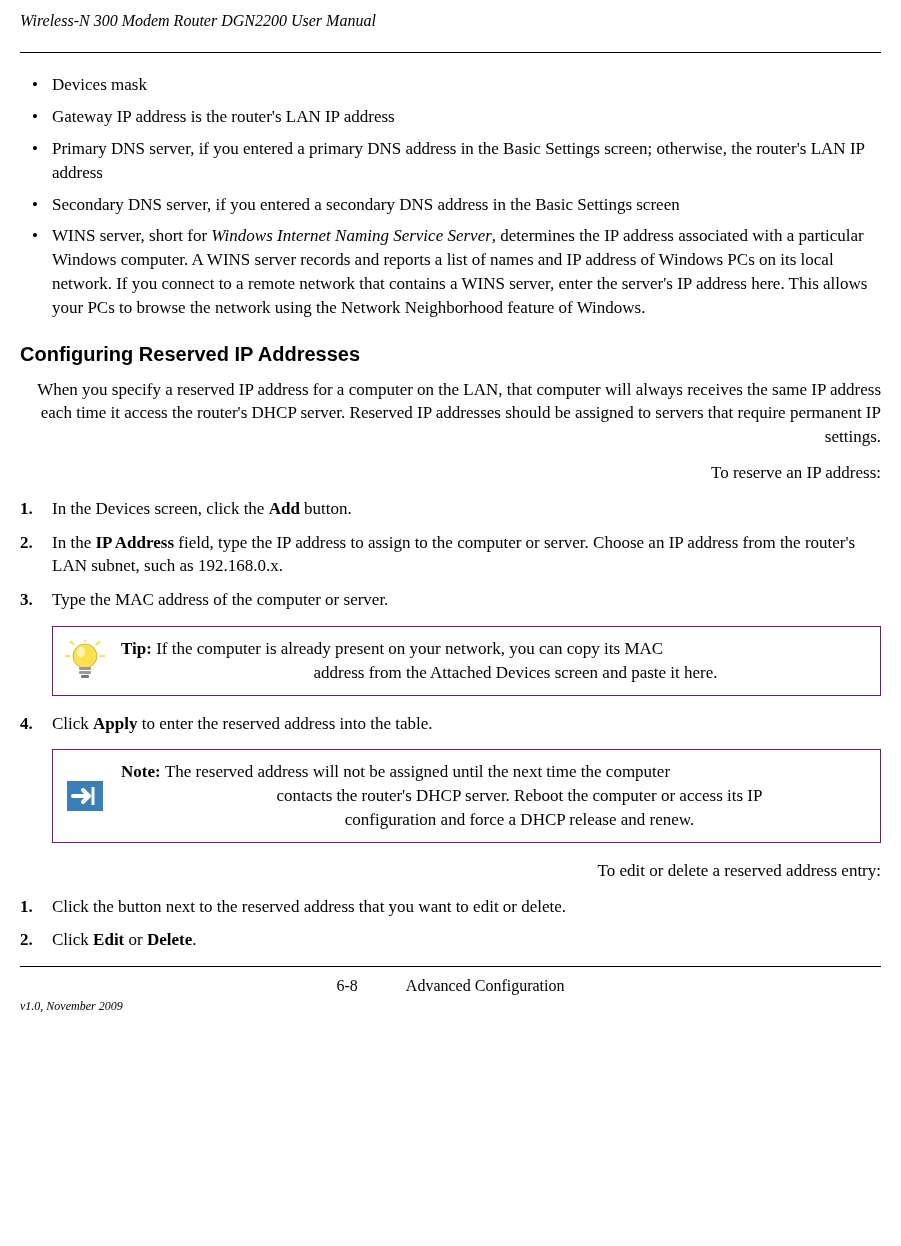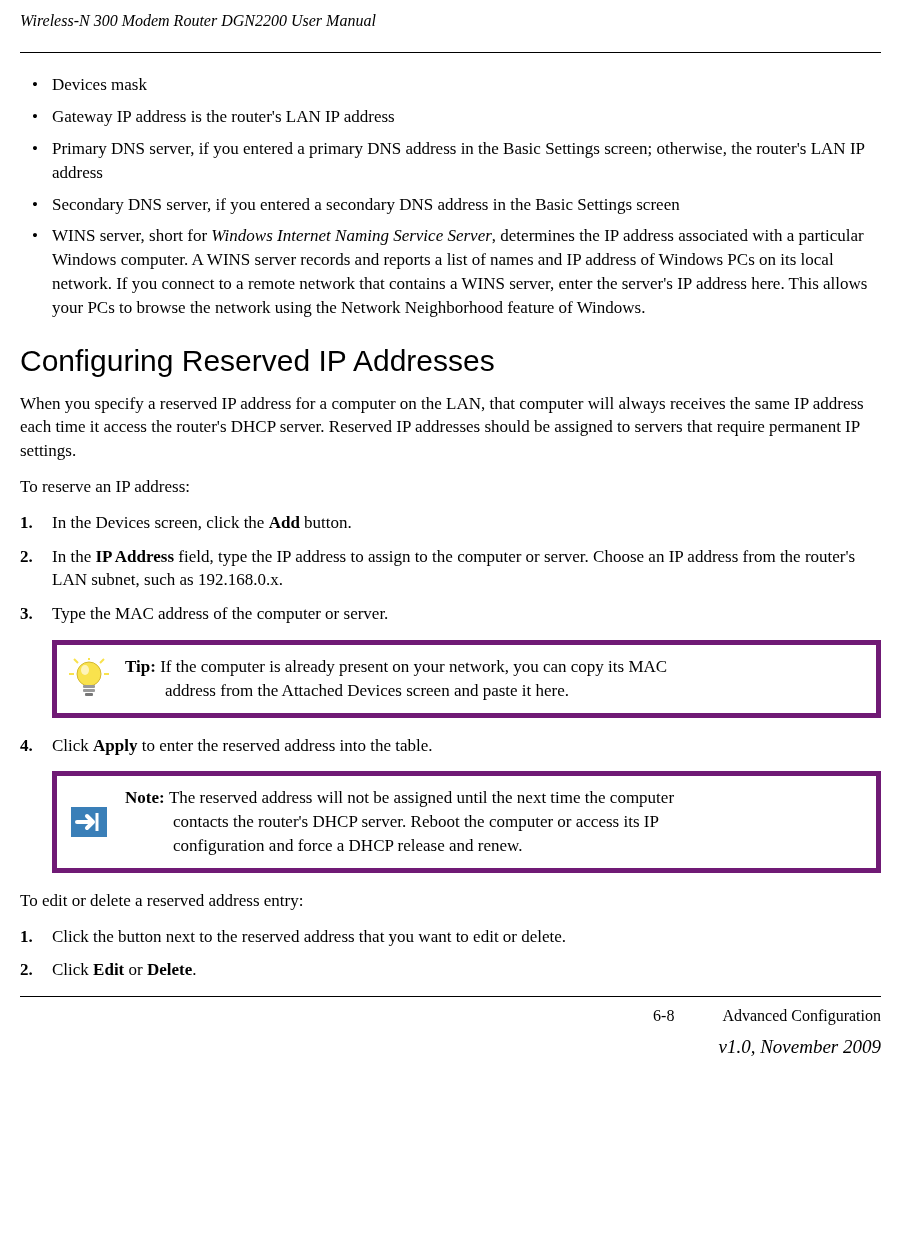--- a/index.html
+++ b/index.html
@@ -40,27 +40,28 @@
       position: absolute;
       left: 12px;
       top: 0;
     }
     .italic {
       font-style: italic;
       margin-top: 48px;
     }
     h2.section {
       font-family: Arial, Helvetica, sans-serif;
-      font-weight: normal;
-      font-size: 30px;
+      font-weight: bold;
+      font-size: 20px;
       margin-top: 16px;
       margin-bottom: 10px;
     }
     .para {
       margin-bottom: 12px;
+      text-align: right;
     }
     .num-list {
       list-style: none;
       counter-reset: step;
     }
     .num-list li {
       position: relative;
       padding-left: 32px;
       margin-bottom: 10px;
       counter-increment: step;
@@ -70,21 +71,21 @@
       position: absolute;
       left: 0;
       top: 0;
       font-weight: bold;
     }
     .bold {
       font-weight: bold;
     }
     .callout {
       display: flex;
-      border: 5px solid #701a75;
+      border: 1px solid #701a75;
       margin: 14px 0 16px 32px;
       padding: 10px 10px;
       align-items: center;
     }
     .callout-icon {
       width: 44px;
       flex-shrink: 0;
       margin-right: 14px;
       display: flex;
       align-items: center;
@@ -95,38 +96,38 @@
     }
     .callout-body .callout-label {
       font-weight: bold;
     }
     .callout-body .callout-text {
       display: inline;
     }
     .callout-body .callout-continue {
       display: block;
       padding-left: 40px;
+      text-align: center;
     }
     .bottom-rule {
       border: none;
       border-top: 1.5px solid #000;
       margin-top: 14px;
       margin-bottom: 8px;
     }
     .footer-row {
       display: flex;
-      justify-content: flex-end;
+      justify-content: center;
       font-size: 16px;
       gap: 48px;
     }
     .footer-version {
-      text-align: right;
+      text-align: left;
       font-style: italic;
-      font-size: 19px;
-      margin-top: 6px;
+      font-size: 12px;
     }
   </style>
 </head>
 <body>
 
 <div class="header">Wireless-N 300 Modem Router DGN2200 User Manual</div>
 <hr class="top-rule">
 
 <ul class="bullet-list">
   <li>Devices mask</li>

